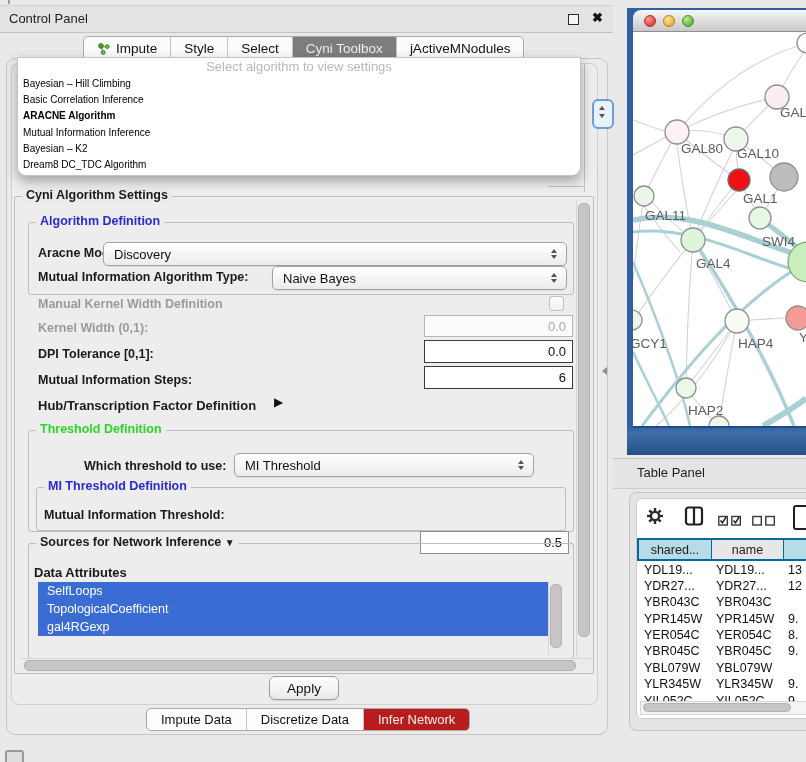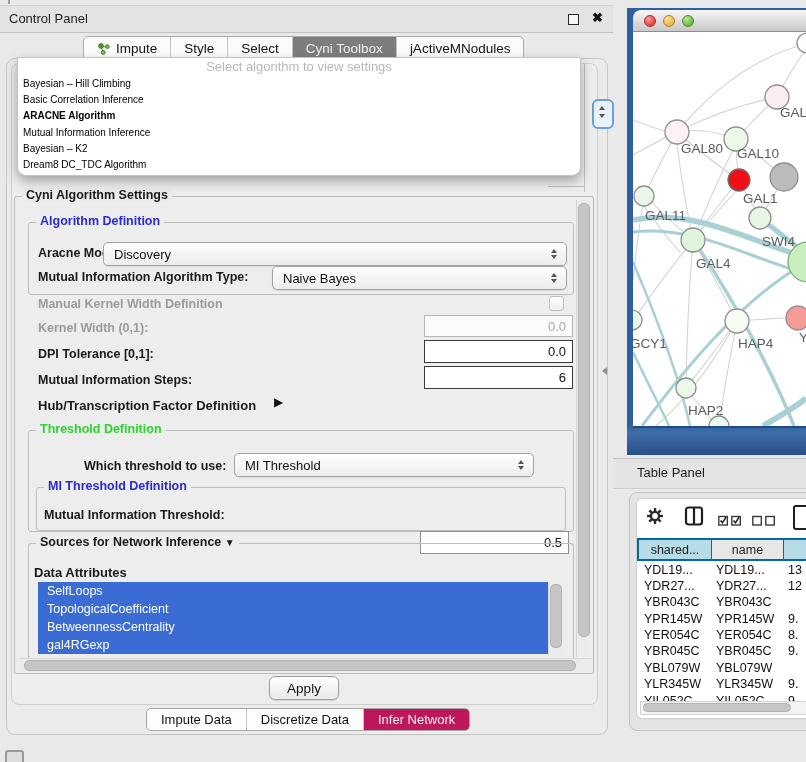--- a/index.html
+++ b/index.html
@@ -57,21 +57,21 @@
   .attr-item{height:18px;line-height:18px;background:#3a6cd4;color:#fff;font-size:12.5px;padding-left:9px;}
 
   .apply-btn{display:flex;align-items:center;justify-content:center;font-size:13.5px;color:#111;
     border:1px solid #9e9e9e;border-radius:6px;background:linear-gradient(#ffffff,#e9e9e9);
     box-shadow:0 1px 1px rgba(0,0,0,.12);}
 
   .btabbar{display:flex;align-items:stretch;height:21px;border:1px solid #a7a7a7;border-radius:5px;
     background:#fdfdfd;overflow:hidden;}
   .btab{display:flex;align-items:center;padding:0 14px;font-size:13px;color:#111;border-left:1px solid #c4c4c4;white-space:nowrap;}
   .btab:first-child{border-left:none;}
-  .btab.sel{background:#be185d;color:#f2f2f2;}
+  .btab.sel{background:#b91c1c;color:#f2f2f2;}
 
   
   .popup{left:17px;top:57px;width:562px;height:116px;background:#fff;border:1px solid #c4c4c4;
     border-radius:0 0 9px 9px;box-shadow:0 5px 12px rgba(0,0,0,.32);z-index:30;padding-top:1px;}
   .popup-ph{height:17px;text-align:center;font-size:13px;color:#b8b8b8;}
   .popup-item{height:16.2px;line-height:16.2px;padding-left:5px;font-size:10px;color:#000;white-space:nowrap;}
   .popup-item.bold{font-weight:700;}
 
   
   .net-blue{left:627px;top:8px;width:179px;height:447px;
@@ -218,21 +218,20 @@
   <div class="abs group" style="left:28px;top:543px;width:544px;height:115px;border-bottom:none;">
     <span class="legend black">
       <span>Sources for Network Inference</span>
       <span style="font-size:10px;">▼</span>
     </span>
   </div>
   <span class="abs blabel" style="left:34px;top:565px;font-size:13px;">Data Attributes</span>
   <div class="abs" style="left:38px;top:582px;width:510px;height:74px;overflow:hidden;">
     <div class="attr-item">SelfLoops</div>
     <div class="attr-item">TopologicalCoefficient</div>
-    <div class="attr-item">BetweennessCentrality</div>
     <div class="attr-item">gal4RGexp</div>
   </div>
   <div class="abs vscroll" style="left:548px;top:582px;width:13px;height:74px;">
     <div class="vthumb" style="top:2px;height:62px;"></div>
   </div>
 
   <div class="abs vscroll" style="left:576px;top:200px;width:13px;height:457px;">
     <div class="vthumb" style="top:3px;height:432px;"></div>
   </div>
   <div class="abs hscroll" style="left:20px;top:658px;width:572px;height:13px;">

